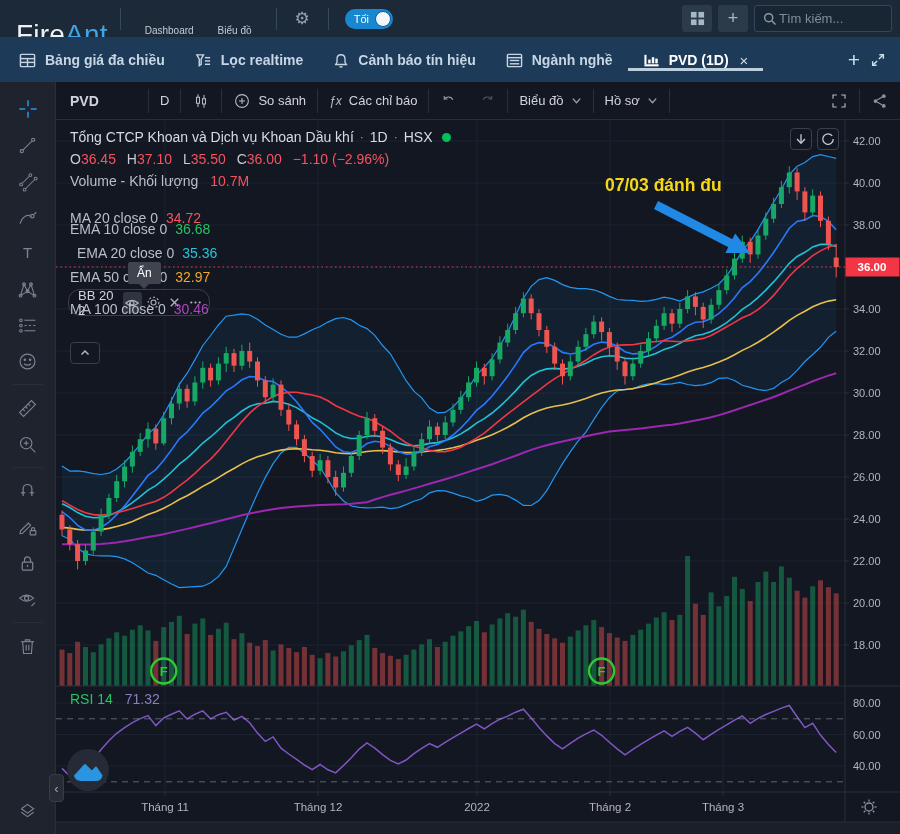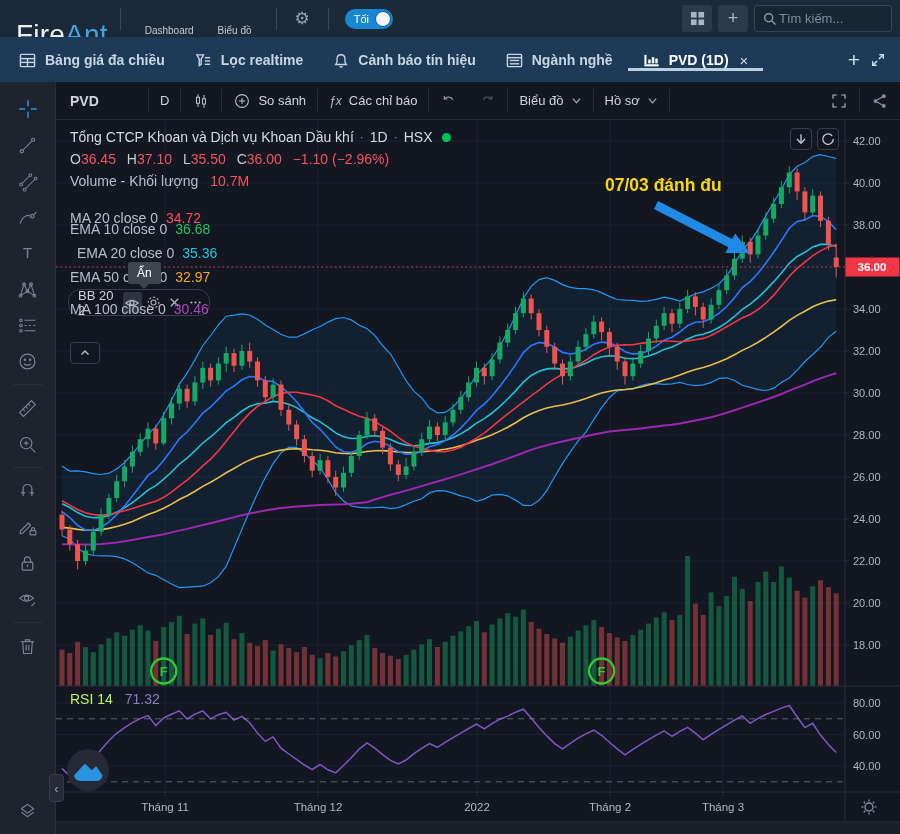--- a/index.html
+++ b/index.html
@@ -75,21 +75,21 @@
   .lrow .val{margin-left:8px;}
   .bb-box{position:absolute;left:-2px;top:169px;height:27px;display:flex;align-items:center;background:rgba(19,23,34,.92);border:1px solid #3a3f4b;border-radius:12px;padding:0 4px 0 9px;color:#d1d4dc;font-size:13px;pointer-events:auto;}
   .bb-box .bbtn{width:24px;height:21px;display:flex;align-items:center;justify-content:center;color:#b2b5be;border-radius:3px;cursor:pointer;margin-left:2px;}
   .bb-box .bbtn.hl{background:#2f3442;}
   .bb-box .lab{margin-right:6px;}
   .ma100-row{top:181px;}
   .legend-collapse{position:absolute;left:0;top:222px;width:30px;height:22px;border:1px solid #3a3f4b;border-radius:4px;background:rgba(19,23,34,.85);display:flex;align-items:center;justify-content:center;color:#b2b5be;cursor:pointer;pointer-events:auto;}
   .tooltip{position:absolute;left:58px;top:142px;background:#40444e;color:#fff;font-size:12px;padding:4px 9px;border-radius:2px;z-index:6;}
   .tooltip:after{content:"";position:absolute;left:11px;bottom:-5px;border:5px solid transparent;border-top-color:#40444e;border-bottom:none;}
   .rsi-row{top:571px;z-index:4;}
-  .rsi-row .rlab{color:#bef264;}
+  .rsi-row .rlab{color:#22c55e;}
   .chart-btns{position:absolute;right:61px;top:8px;display:flex;gap:5px;z-index:4;}
   .cbtn{width:22px;height:22px;border:1px solid #3a3f4b;border-radius:4px;background:rgba(19,23,34,.8);display:flex;align-items:center;justify-content:center;color:#c5c9d3;cursor:pointer;}
 </style>
 </head>
 <body>
 
 <div class="app">
 
   <div class="topnav">
     <div class="logo"><span class="f">Fire</span><span class="a">Ant</span></div>

